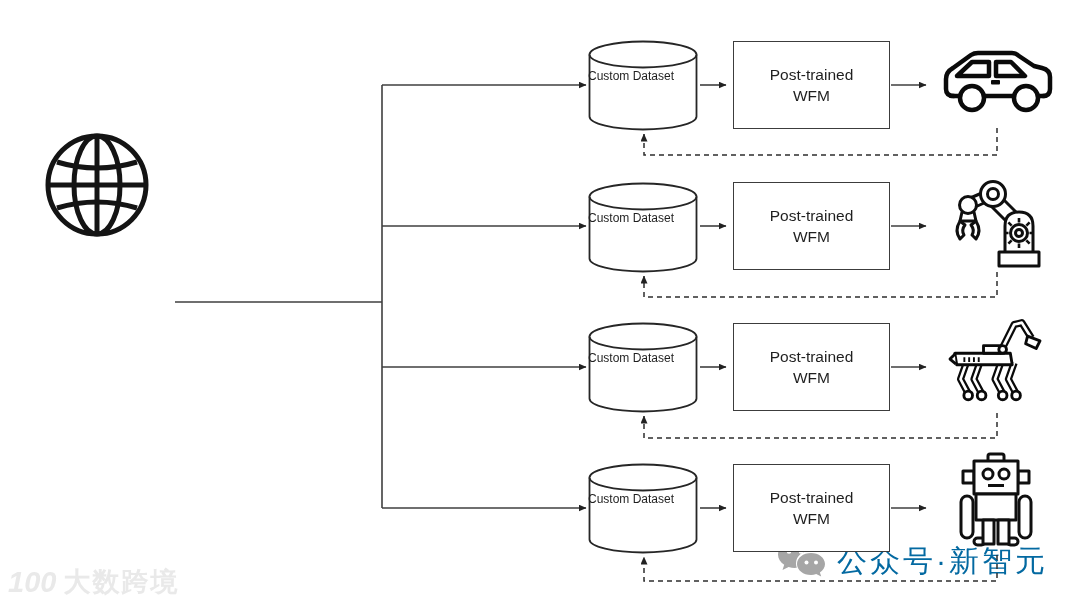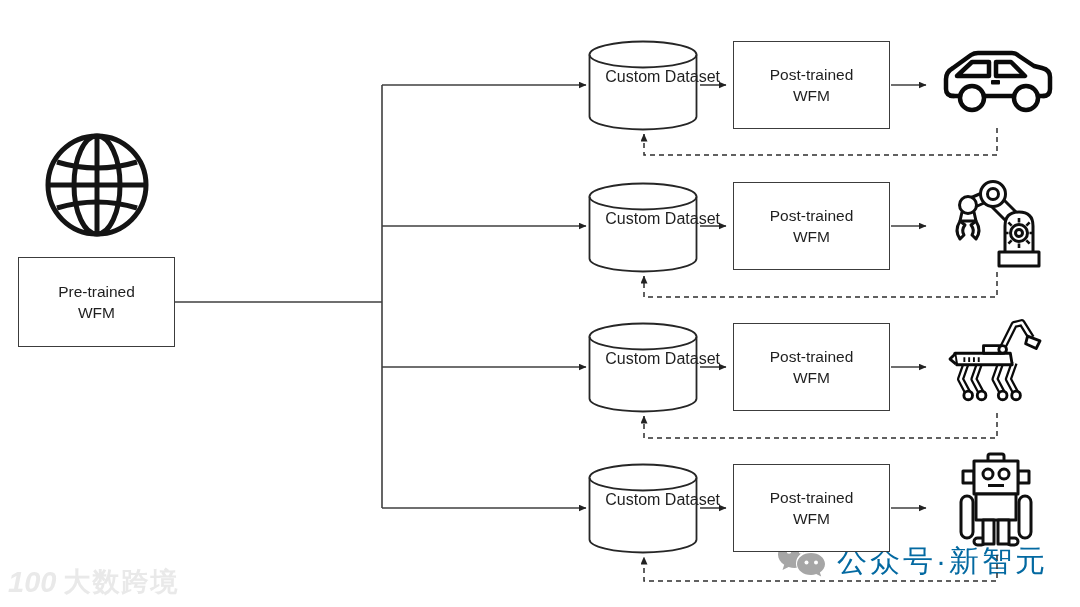--- a/index.html
+++ b/index.html
@@ -13,22 +13,22 @@
     display:flex;align-items:center;justify-content:center;text-align:center;
     font-size:15.5px;line-height:21px;color:#1f1f1f;box-sizing:border-box;z-index:3;
   }
   .pre-box{left:18px;top:257px;height:90px;}
   .model-box{left:733px;height:88px;}
   .model-box .lbl,.pre-box .lbl{width:110px;text-align:center;}
   
   .cyl{position:absolute;left:588px;width:110px;height:91px;z-index:3;}
   .cyl svg{position:absolute;left:0;top:0;}
   .cyl .lbl{
-    position:absolute;left:0;top:26px;width:132px;text-align:right;
-    font-size:16px;line-height:21px;color:#1f1f1f;
+    position:absolute;left:0;top:26px;width:132px;text-align:left;
+    font-size:12px;line-height:21px;color:#1f1f1f;
   }
   
   .r1.cyl{top:40px;} .r2.cyl{top:182px;} .r3.cyl{top:322px;} .r4.cyl{top:463px;}
   .r1.model-box{top:41px;} .r2.model-box{top:182px;} .r3.model-box{top:323px;} .r4.model-box{top:464px;}
   
   #connectors{position:absolute;left:0;top:0;z-index:2;pointer-events:none;}
   
   .target-icon{position:absolute;z-index:3;}
   .globe{position:absolute;left:44px;top:132px;z-index:3;}
   
@@ -98,23 +98,20 @@
     <g stroke="#141414" stroke-width="5" fill="none">
       <circle cx="53" cy="53" r="49"></circle>
       <ellipse cx="53" cy="53" rx="23" ry="49"></ellipse>
       <path d="M53,4 V102"></path>
       <path d="M4,53 H102"></path>
       <path d="M13,30 Q53,42 93,30"></path>
       <path d="M13,76 Q53,64 93,76"></path>
     </g>
   </svg>
 
-  <div class="node-box pre-box">
-    <div class="lbl">Pre-trained WFM</div>
-  </div>
 
   <div class="cyl r1">
     <svg width="110" height="91" viewBox="0 0 110 91">
       <path d="M1.5,14.5 L1.5,76.5 A53.5,13 0 0 0 108.5,76.5 L108.5,14.5" fill="#fff" stroke="#262626" stroke-width="1.8"></path>
       <ellipse cx="55" cy="14.5" rx="53.5" ry="13" fill="#fff" stroke="#262626" stroke-width="1.8"></ellipse>
     </svg>
     <div class="lbl">Custom Dataset</div>
   </div>
   <div class="node-box model-box r1">
     <div class="lbl">Post-trained WFM</div>

